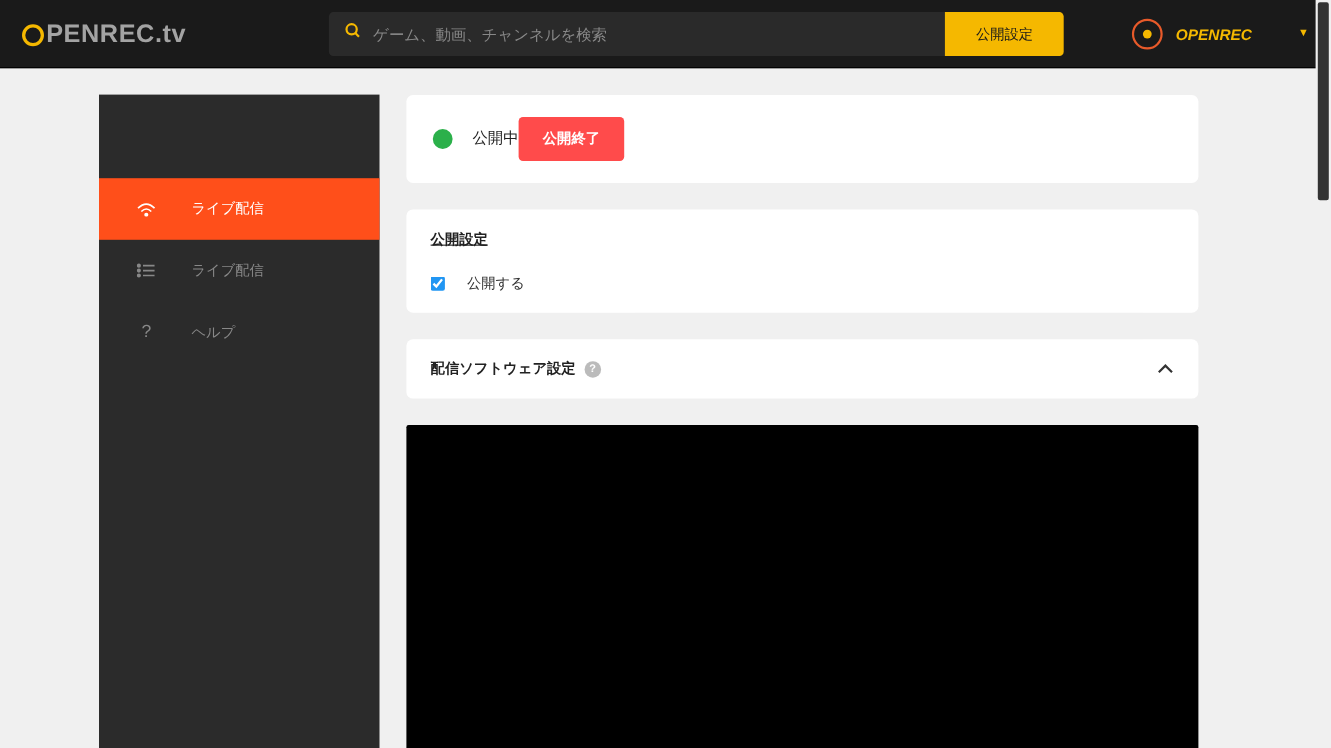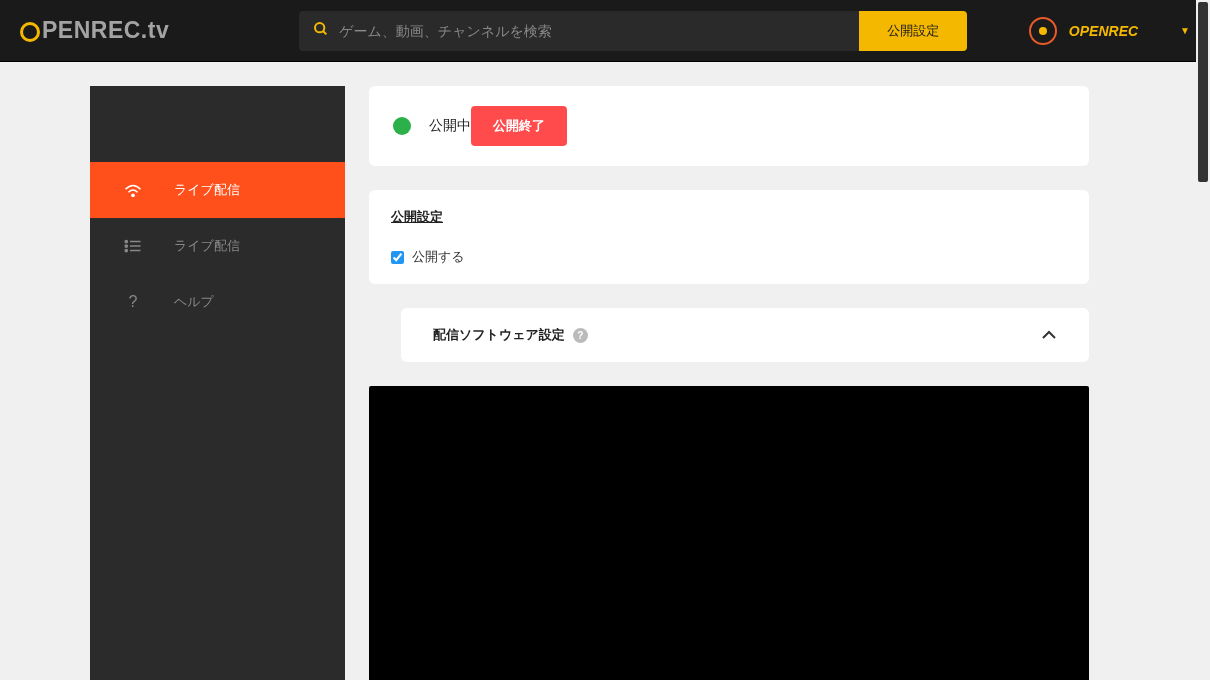--- a/index.html
+++ b/index.html
@@ -190,30 +190,29 @@
     .section-title {
       font-size: 13px;
       font-weight: 600;
       color: #222;
       margin-bottom: 22px;
       text-decoration: underline;
     }
     .checkbox-row {
       display: flex;
       align-items: center;
-      gap: 8px;
+      gap: 20px;
       font-size: 13px;
       color: #333;
     }
     .checkbox-row input { accent-color: #2196f3; }
     .collapse-card {
-      padding: 18px 32px;
-      display: flex;
-      align-items: center;
-      margin-left: 32px;
+      padding: 18px 22px;
+      display: flex;
+      align-items: center;
     }
     .collapse-title {
       font-size: 13px;
       font-weight: 600;
       color: #222;
       display: flex;
       align-items: center;
       gap: 8px;
     }
     .help-circle {

